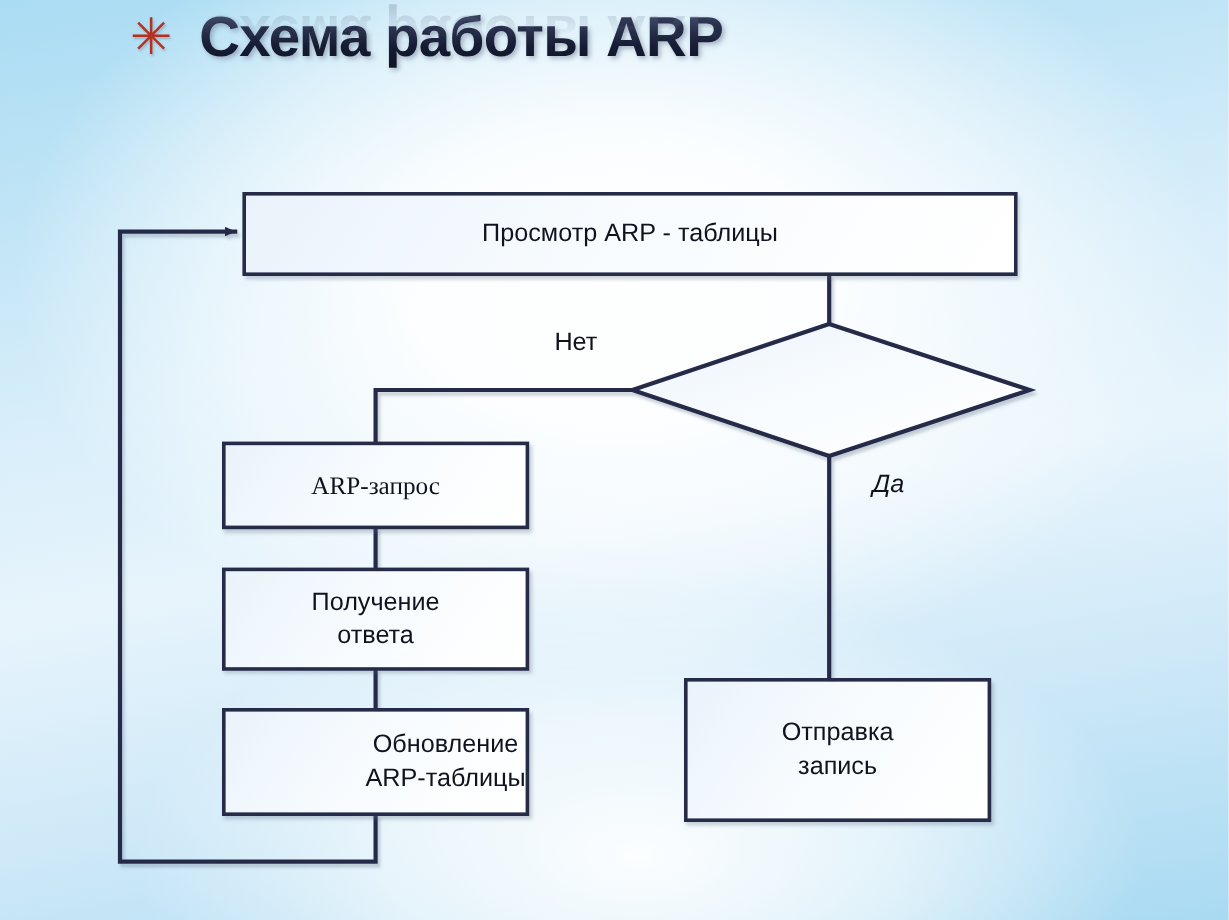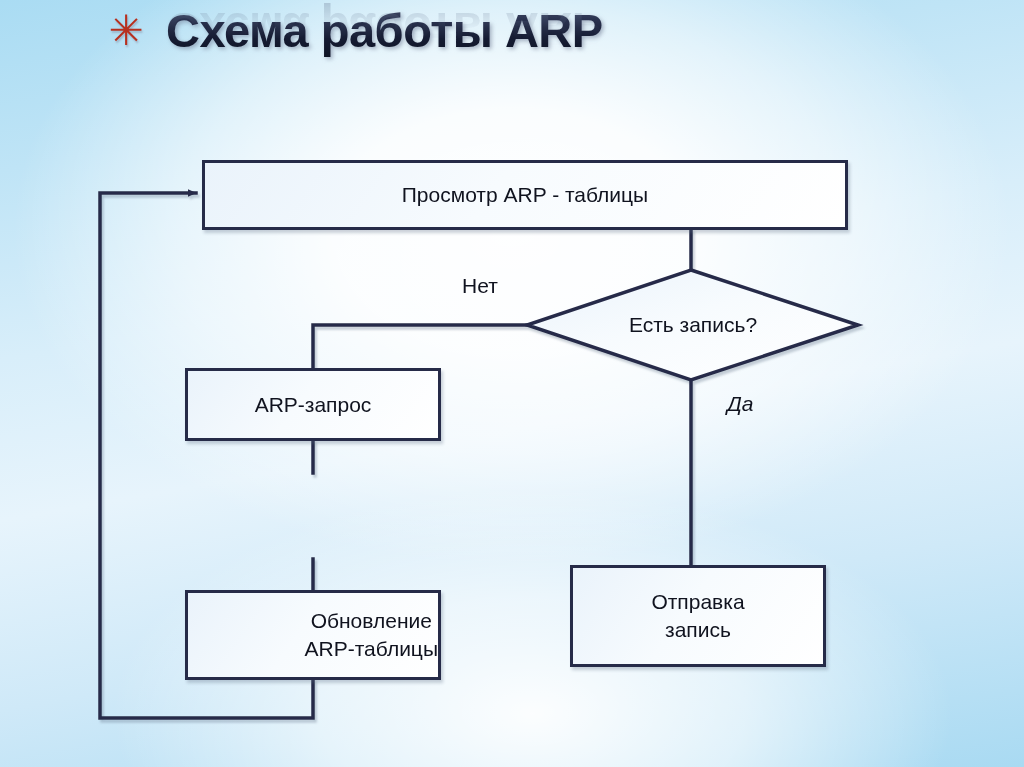--- a/index.html
+++ b/index.html
@@ -95,24 +95,24 @@
     box-shadow: 2px 3px 3px rgba(90,105,130,0.30);
     display: flex;
     align-items: center;
     justify-content: center;
     text-align: center;
     color: #10131f;
     font-size: 21px;
     line-height: 28px;
   }
   #box-view       { left: 202px; top: 160px;  width: 646px; height: 70px; }
-  #box-request    { left: 185px; top: 368px;  width: 256px; height: 73px; }
+  #box-request    { left: 185px; top: 368px;  width: 256px; height: 73px; font-family: Liberation Serif, serif; }
   #box-receive    { left: 185px; top: 473px;  width: 256px; height: 86px; }
   #box-update     { left: 185px; top: 590px;  width: 256px; height: 90px; justify-content: flex-end; }
-  #box-send       { left: 570px; top: 565px;  width: 256px; height: 102px; }
+  #box-send       { left: 570px; top: 565px;  width: 256px; height: 120px; }
 
   .flow-label {
     position: absolute;
     font-size: 21px;
     line-height: 24px;
     color: #10131f;
     white-space: nowrap;
   }
   #label-no  { left: 462px; top: 274px; }
   #label-yes { left: 727px; top: 392px; font-style: italic; }
@@ -170,26 +170,31 @@
       <path d="M313,680 L313,718 L100,718 L100,193 L196,193" marker-end="url(#arrowhead)"></path>
 
       <path d="M691,380 L691,565"></path>
     </g>
   </svg>
 
   <div id="box-view" class="flow-box">
     <span>Просмотр ARP - таблицы</span>
   </div>
 
-  <div class="diamond-text">Есть запись?</div>
 
   <div id="box-request" class="flow-box">
     <span>ARP-запрос</span>
   </div>
 
+  <div id="box-receive" class="flow-box">
+    <span>
+      <span>Получение</span><br>
+      <span>ответа</span>
+    </span>
+  </div>
 
   <div id="box-update" class="flow-box">
     <span>
       <span>Обновление</span><br>
       <span>ARP-таблицы</span>
     </span>
   </div>
 
   <div id="box-send" class="flow-box">
     <span>

